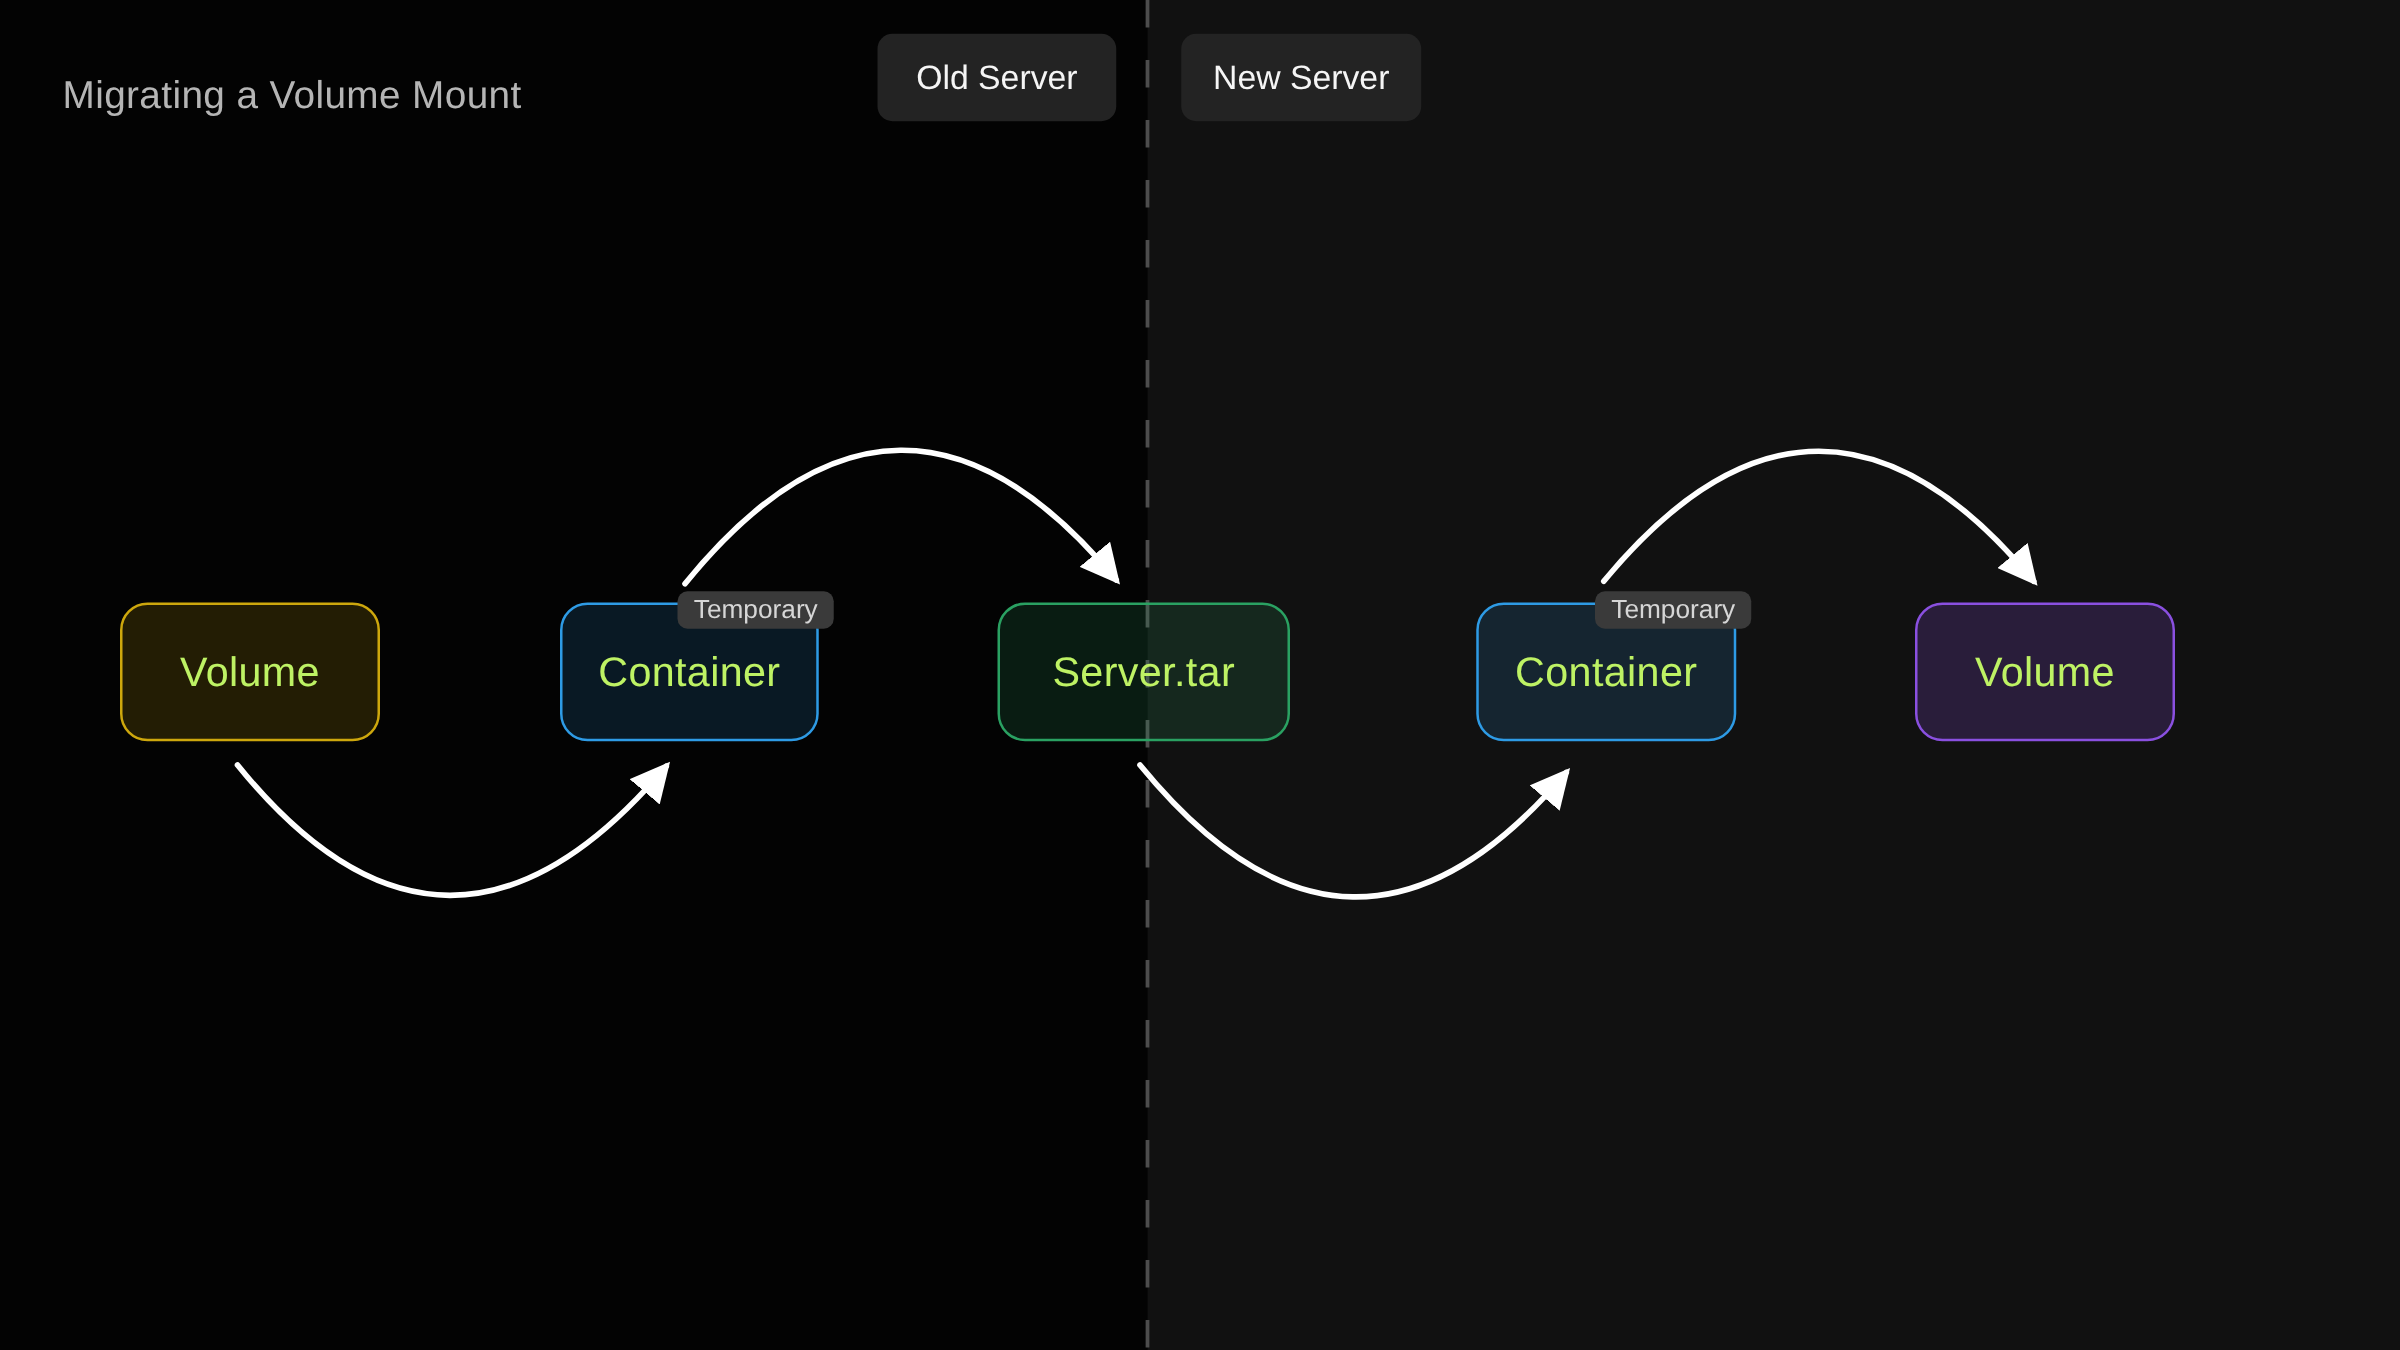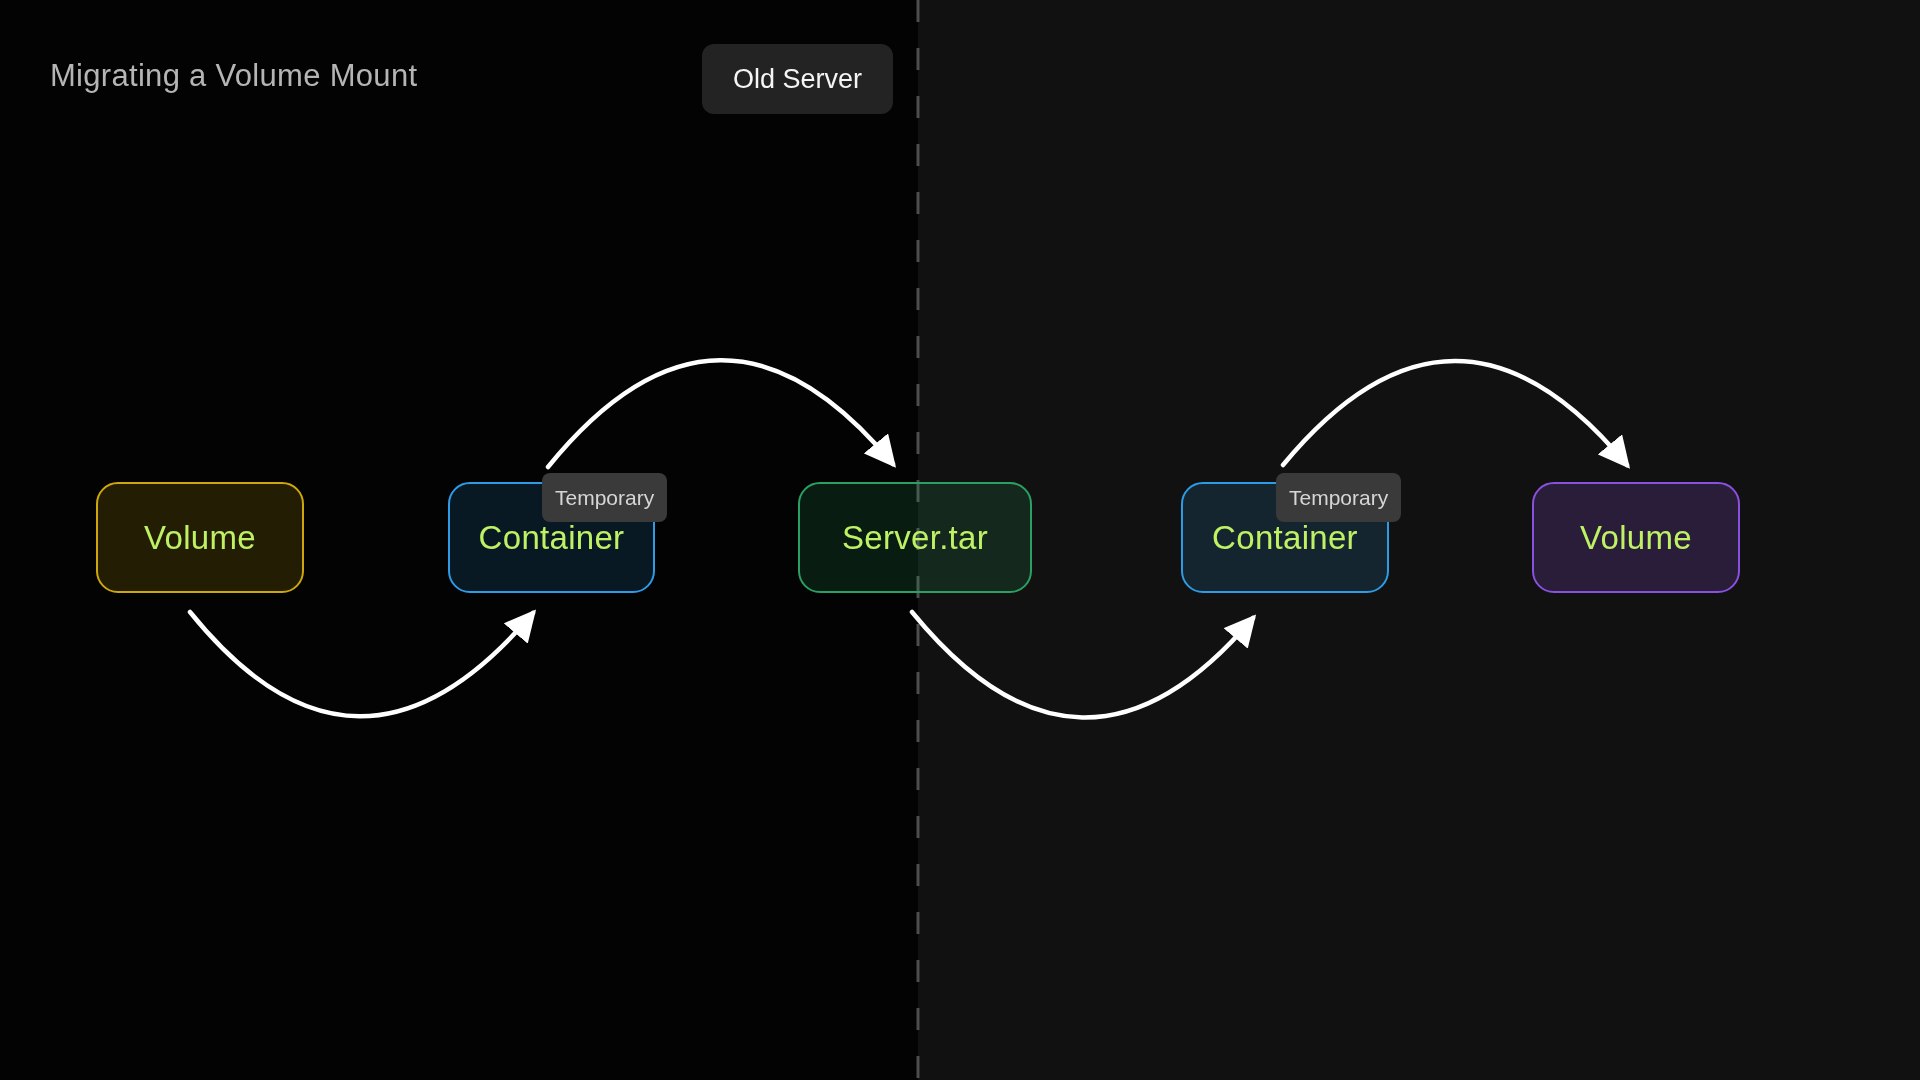--- a/index.html
+++ b/index.html
@@ -8,37 +8,37 @@
     font-family:"Liberation Sans","DejaVu Sans",sans-serif;
   }
   .bg-left{position:absolute;left:0;top:0;width:918px;height:1080px;background:#030303;}
   .bg-right{position:absolute;left:918px;top:0;width:1002px;height:1080px;background:#111111;}
   .overlay{position:absolute;left:0;top:0;width:1920px;height:1080px;pointer-events:none;}
   .page-title{
     position:absolute;left:50px;top:58px;font-size:31px;font-weight:500;
     color:#b5b5b5;letter-spacing:.3px;
   }
   .pill{
-    position:absolute;top:44px;height:70px;background:#232323;border-radius:12px;
+    position:absolute;top:27px;height:70px;background:#232323;border-radius:12px;
     color:#f5f5f5;font-size:27px;font-weight:500;display:flex;align-items:center;
     justify-content:center;box-sizing:border-box;
   }
   .pill--old{left:702px;width:191px;}
   .pill--new{left:945px;width:192px;}
   .node{
     position:absolute;top:482px;height:111px;border-radius:22px;border:2.5px solid;
     box-sizing:border-box;display:flex;align-items:center;justify-content:center;
   }
   .node-label{color:#bef264;font-size:33px;font-weight:500;letter-spacing:.3px;}
   .node--yellow{border-color:#cda70d;background:rgba(205,167,13,0.16);}
   .node--blue{border-color:#2e9be5;background:rgba(46,155,229,0.15);text-align:right;}
   .node--green{border-color:#2aa162;background:rgba(42,161,98,0.16);}
   .node--purple{border-color:#8a50e0;background:rgba(138,80,224,0.20);}
   .badge{
-    position:absolute;top:473px;height:49px;padding:0 13px;background:#3a3a3a;
+    position:absolute;top:473px;height:30px;padding:0 13px;background:#3a3a3a;
     border-radius:8px;color:#d6d6d6;font-size:21px;display:flex;align-items:center;
     justify-content:center;box-sizing:border-box;
   }
   .badge--one{left:542px;min-width:120px;}
   .badge--two{left:1276px;min-width:120px;}
 </style>
 </head>
 <body>
 
 <div class="stage">
@@ -59,20 +59,23 @@
     <path d="M 548 467 Q 720 255 893 464" fill="none" stroke="#ffffff" stroke-width="4.5" stroke-linecap="round" marker-end="url(#arrowhead)"></path>
     <path d="M 912 612 Q 1082 820 1253 618" fill="none" stroke="#ffffff" stroke-width="4.5" stroke-linecap="round" marker-end="url(#arrowhead)"></path>
     <path d="M 1283 465 Q 1455 257 1627 465" fill="none" stroke="#ffffff" stroke-width="4.5" stroke-linecap="round" marker-end="url(#arrowhead)"></path>
   </svg>
 
   <div class="page-title">Migrating a Volume Mount</div>
 
   <div class="pill pill--old">
     <span>Old Server</span>
   </div>
+  <div class="pill pill--new">
+    <span>New Server</span>
+  </div>
 
   <div class="node node--yellow" style="left:96px;width:208px;">
     <span class="node-label">Volume</span>
   </div>
 
   <div class="node node--blue" style="left:448px;width:207px;">
     <span class="node-label">Container</span>
   </div>
 
   <div class="node node--green" style="left:798px;width:234px;">

